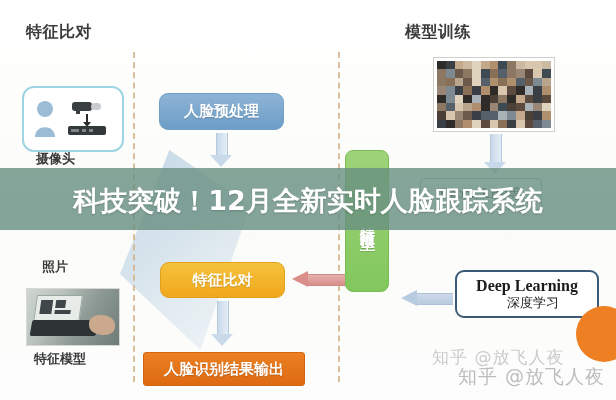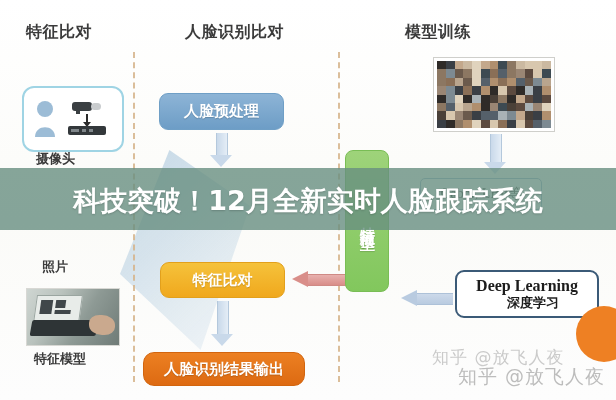--- a/index.html
+++ b/index.html
@@ -139,21 +139,21 @@
   }
   #node-feat{
     left:160px;top:262px;width:123px;height:34px;
     background:linear-gradient(180deg,#f5c23b,#f0a81d);
     border:1px solid #e2a01c;
   }
   #node-out{
     left:143px;top:352px;width:160px;height:32px;
     background:linear-gradient(180deg,#ec8022,#dd6a12);
     border:1px solid #d2650f;
-    border-radius:11px;
+    border-radius:3px;
   }
 
   
   .varrow{
     position:absolute;width:22px;
   }
   .varrow .shaft{
     position:absolute;left:6px;top:0;width:10px;
     background:linear-gradient(90deg,#c9d9ea,#e4edf6);
     border-left:1px solid #b4c8dc;border-right:1px solid #b4c8dc;
@@ -263,21 +263,21 @@
     display:flex;flex-direction:column;
     align-items:center;justify-content:center;
     line-height:1.15;
   }
   .deep-en{
     font-family:"Liberation Serif","DejaVu Serif",serif;
     font-size:16px;font-weight:700;color:#1c1c1c;
     white-space:nowrap;
   }
   .deep-cn{
-    font-size:13px;font-weight:700;color:#1c1c1c;
+    font-size:13px;font-weight:400;color:#1c1c1c;
     white-space:nowrap;
     margin-left:12px;
   }
 
   .orange-blob{
     position:absolute;
     right:-16px;bottom:38px;
     width:56px;height:56px;
     border-radius:50%;
     background:#ee8023;
@@ -322,21 +322,20 @@
 
 <div id="stage">
 
   <div class="bg-wash"></div>
   <div class="sheet"></div>
 
   <div class="divider" id="div0"></div>
   <div class="divider" id="div1"></div>
 
   <div class="sec-head" id="hd0">特征比对</div>
-  <div class="sec-head" id="hd1">人脸识别比对</div>
   <div class="sec-head" id="hd2">模型训练</div>
 
   <div class="camera-card">
     <svg class="person-icon" viewBox="0 0 22 38">
       <circle cx="11" cy="9" r="8" fill="#9cbcd6"></circle>
       <path d="M1 37 C1 24 21 24 21 37 Z" fill="#9cbcd6"></path>
     </svg>
     <svg class="cam-icon" viewBox="0 0 34 16">
       <rect x="2" y="4" width="20" height="9" rx="3" fill="#3a3f42"></rect>
       <rect x="21" y="5" width="10" height="7" rx="3.5" fill="#c9ccce"></rect>

